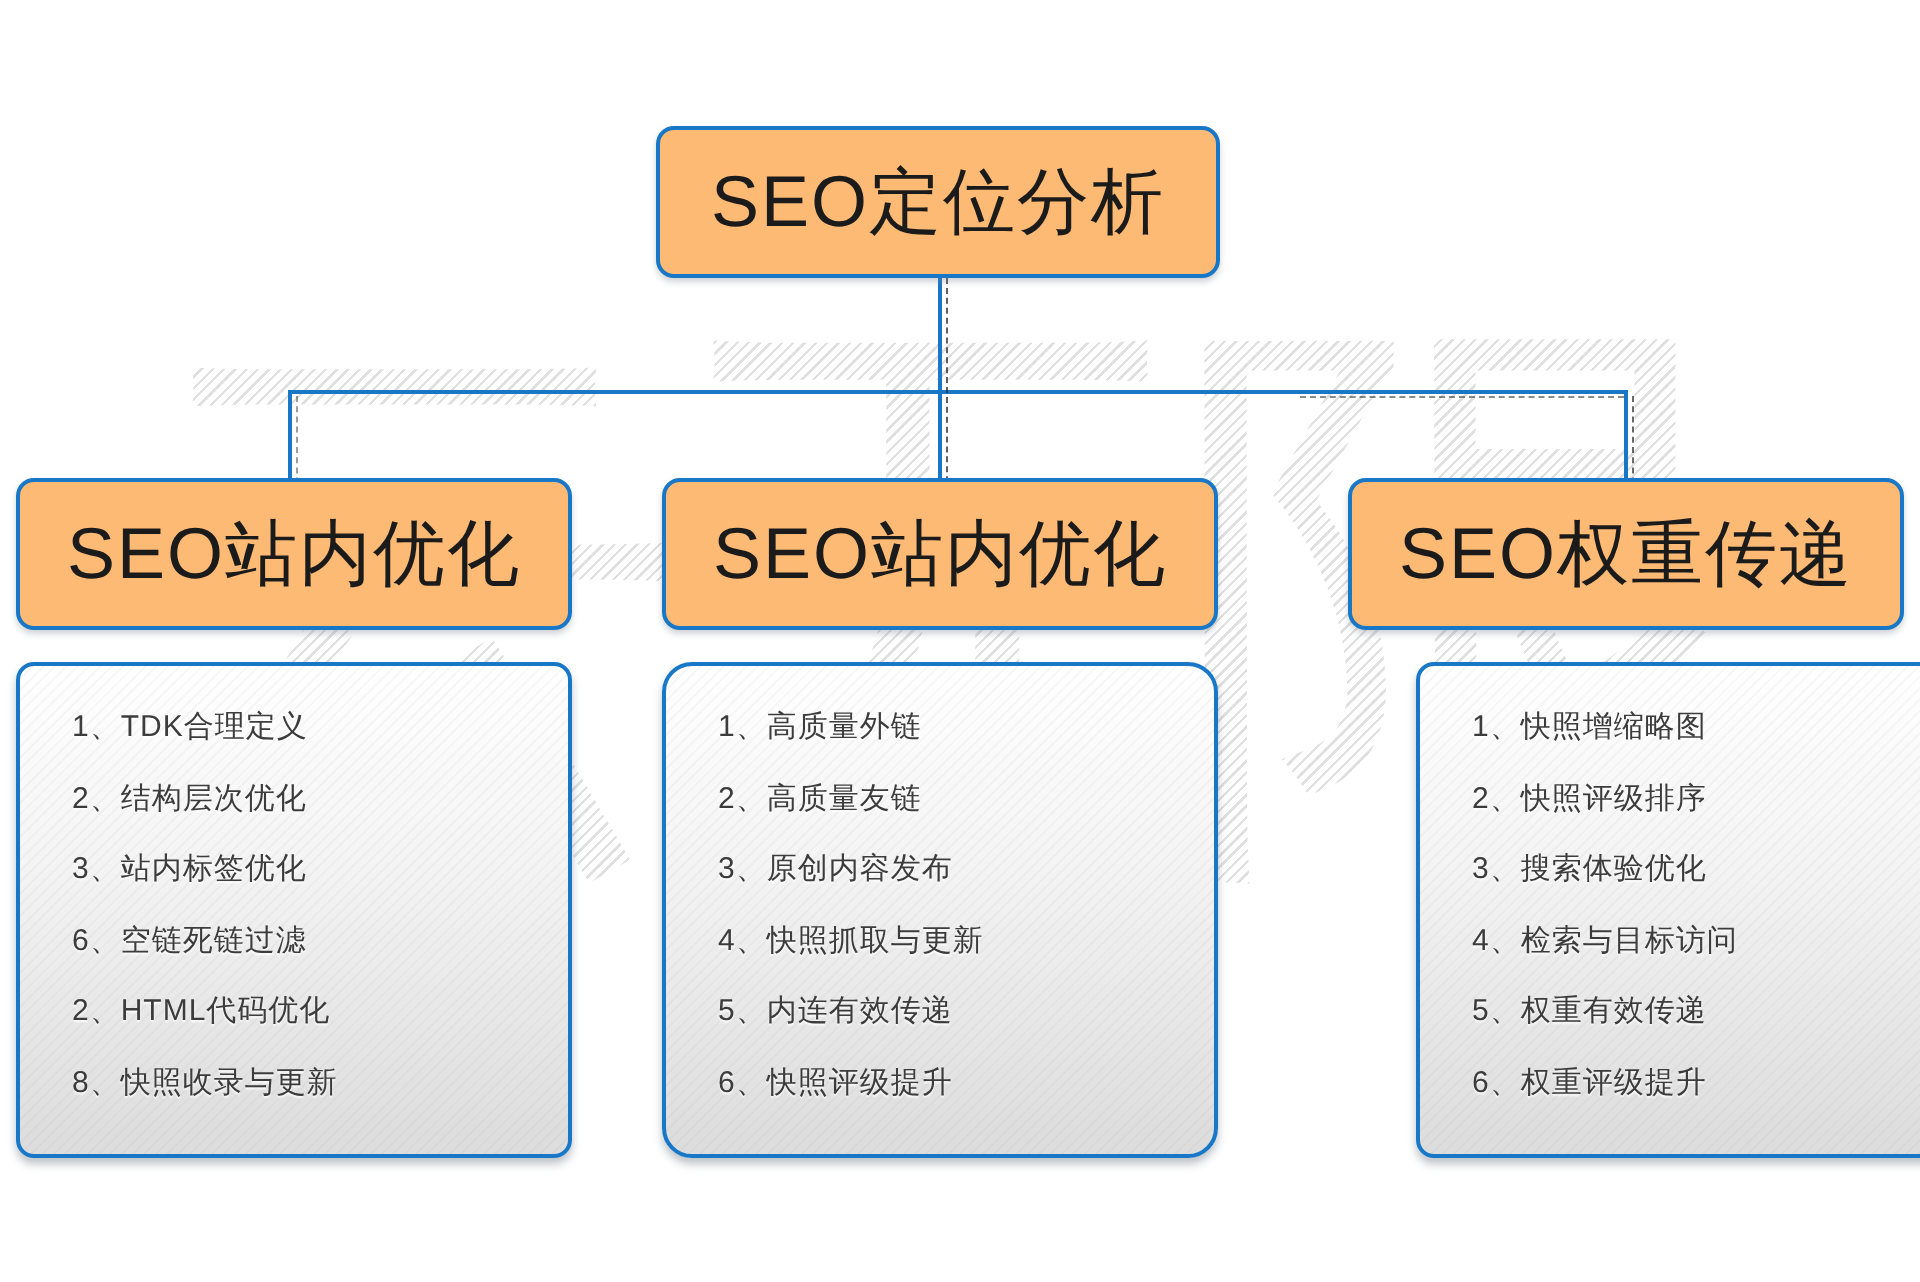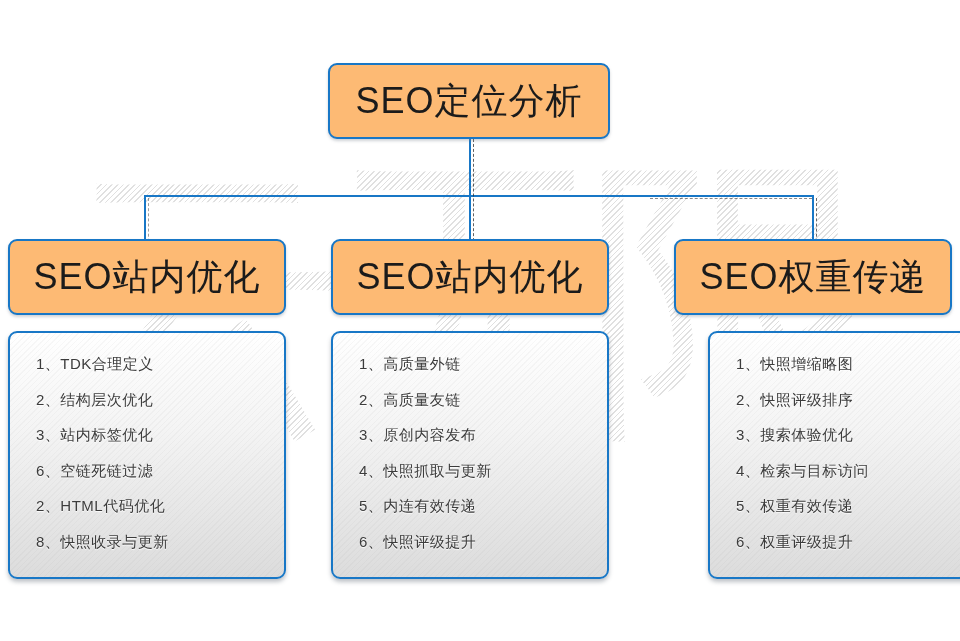--- a/index.html
+++ b/index.html
@@ -58,21 +58,21 @@
 
   .col-body{
     position:absolute;top:331px;width:278px;height:248px;z-index:2;
     border:2px solid #1877c6;border-radius:9px;box-sizing:border-box;
     background-image:
       repeating-linear-gradient(135deg,rgba(150,150,150,.07) 0 1px,rgba(255,255,255,0) 1px 4px),
       linear-gradient(180deg,#ffffff 0%,#f4f4f4 40%,#dcdcdc 100%);
     box-shadow:0 3px 4px rgba(110,120,130,.45);
   }
   #body-col-0{left:8px;}
-  #body-col-1{left:331px;}
+  #body-col-1{left:331px;border-radius:15px;}
   #body-col-2{left:708px;}
 
   .item-list{
     list-style:none;margin:0;padding:13px 8px 0 26px;
   }
   .item-list li{
     font-size:15px;line-height:35.5px;color:#3c3c3c;
     letter-spacing:.5px;white-space:nowrap;
     text-shadow:0 1px 1px rgba(255,255,255,.95);
   }

